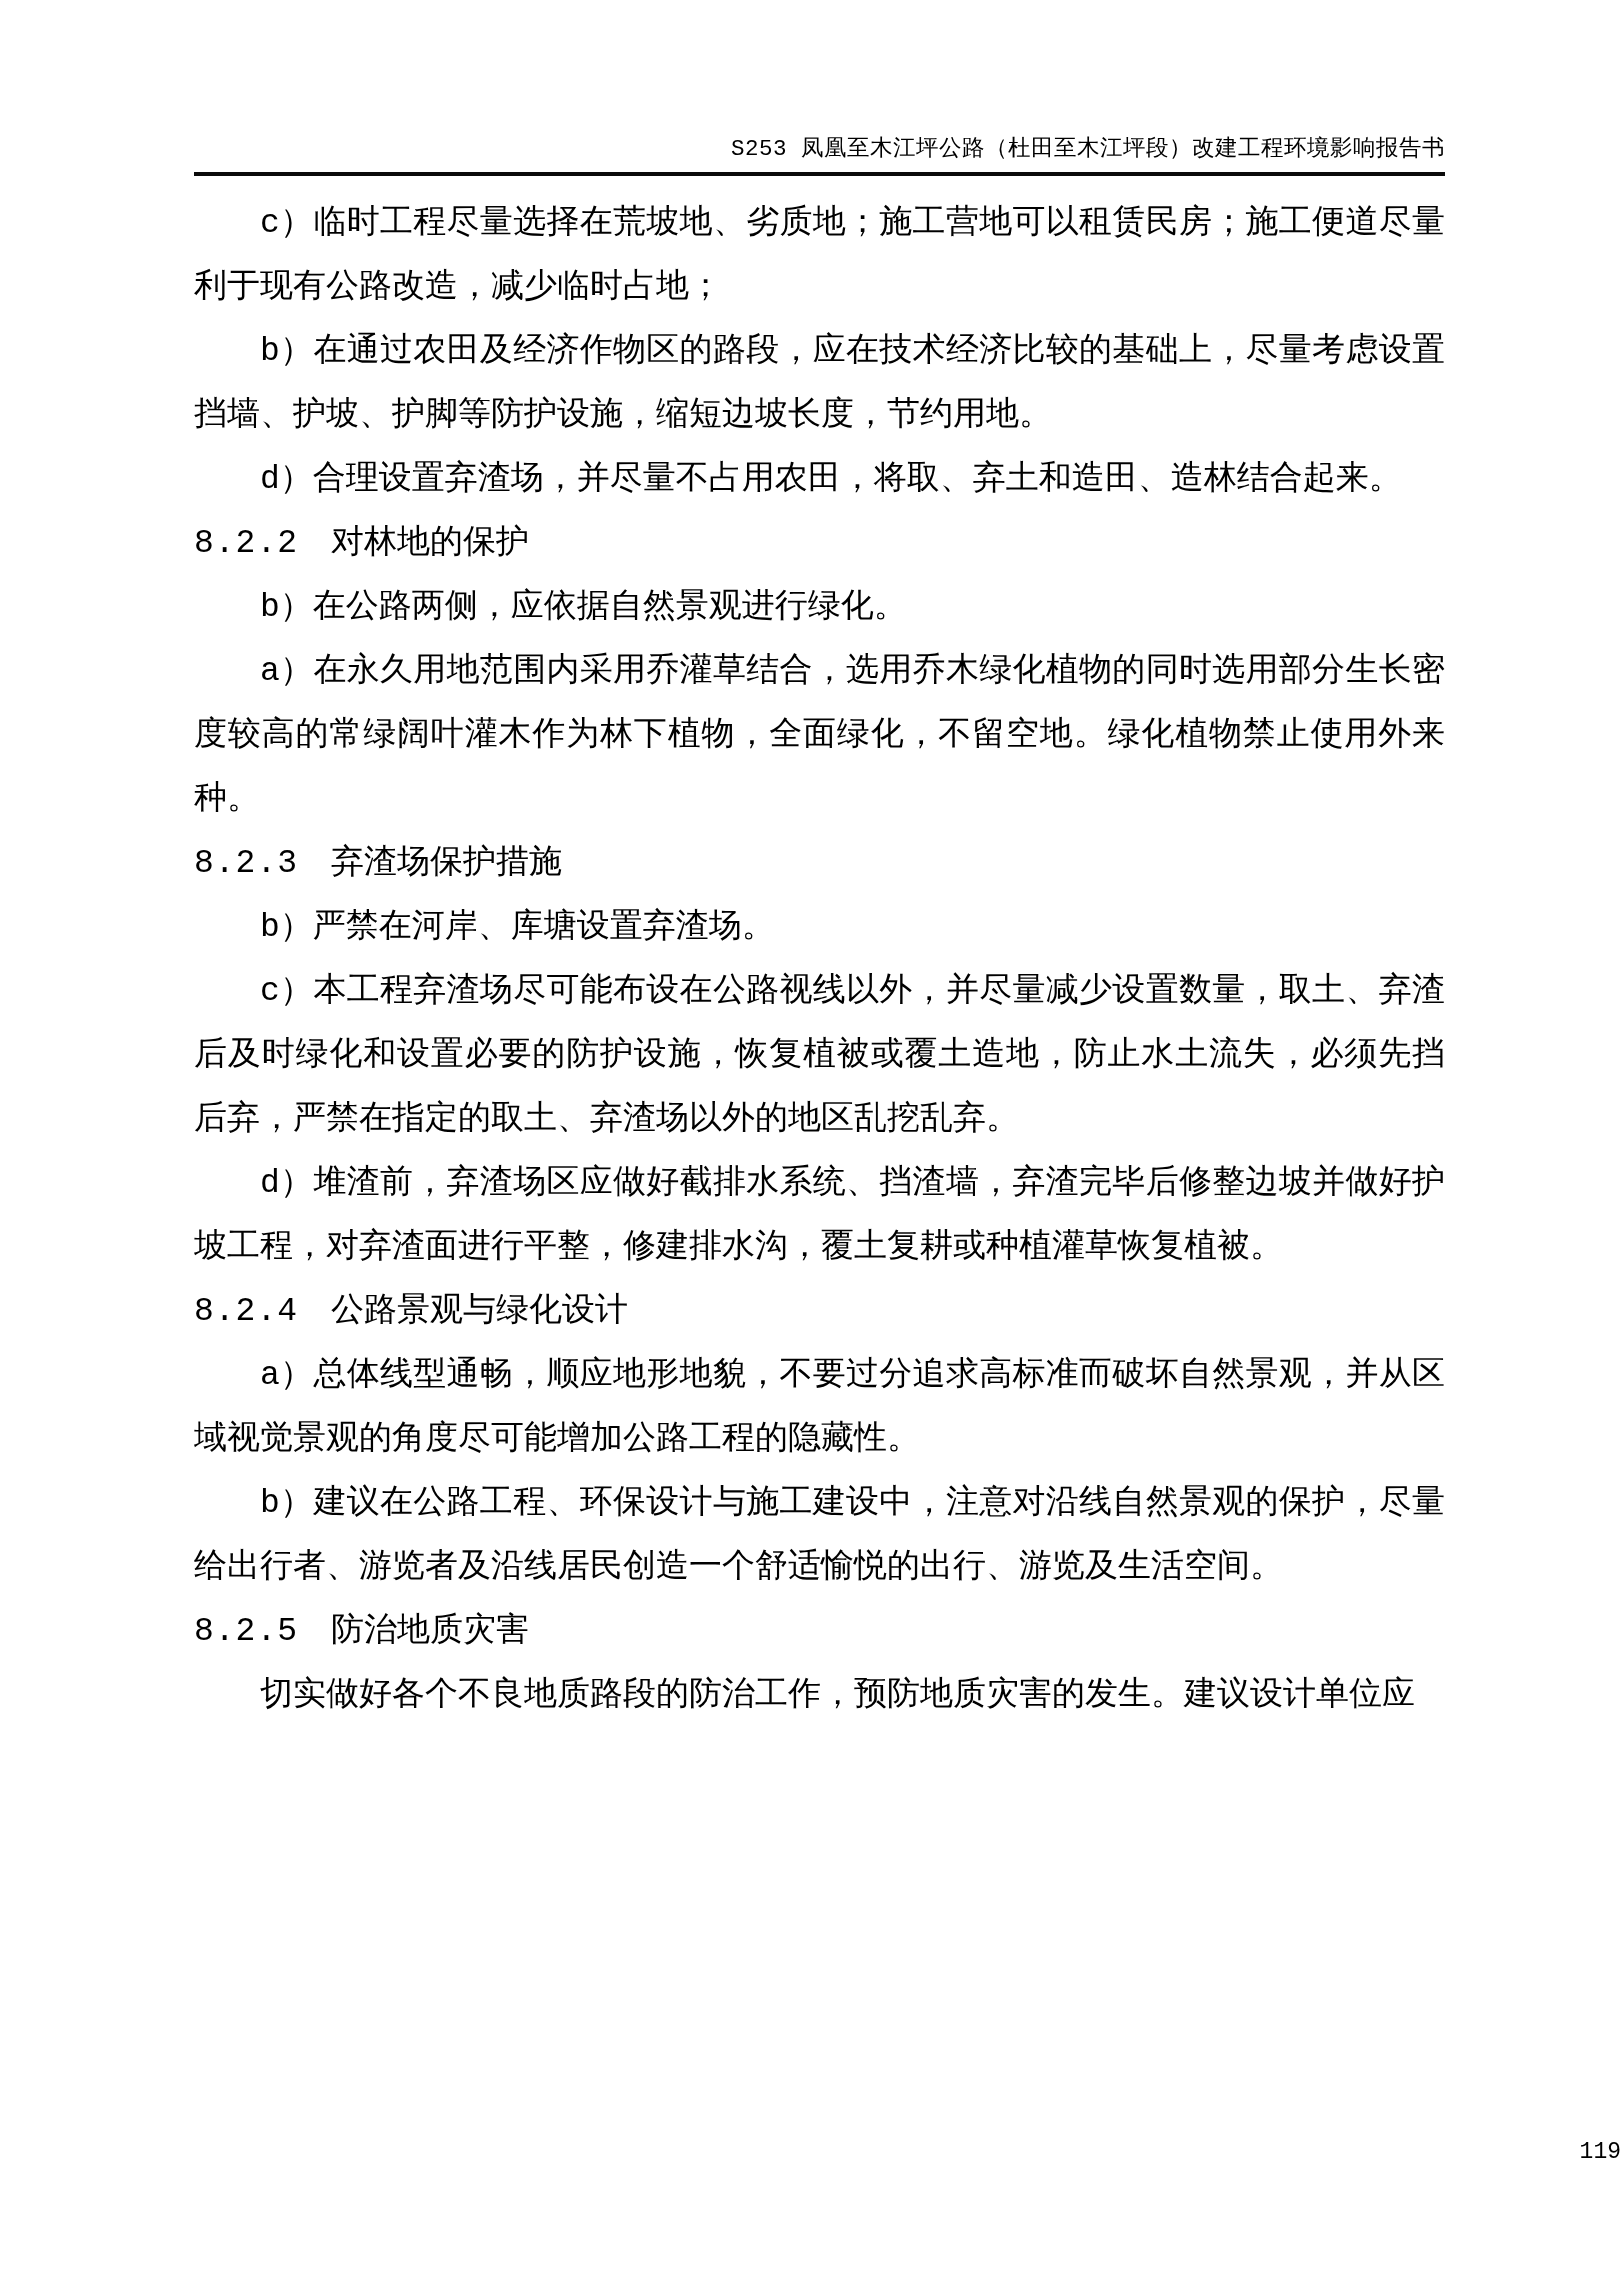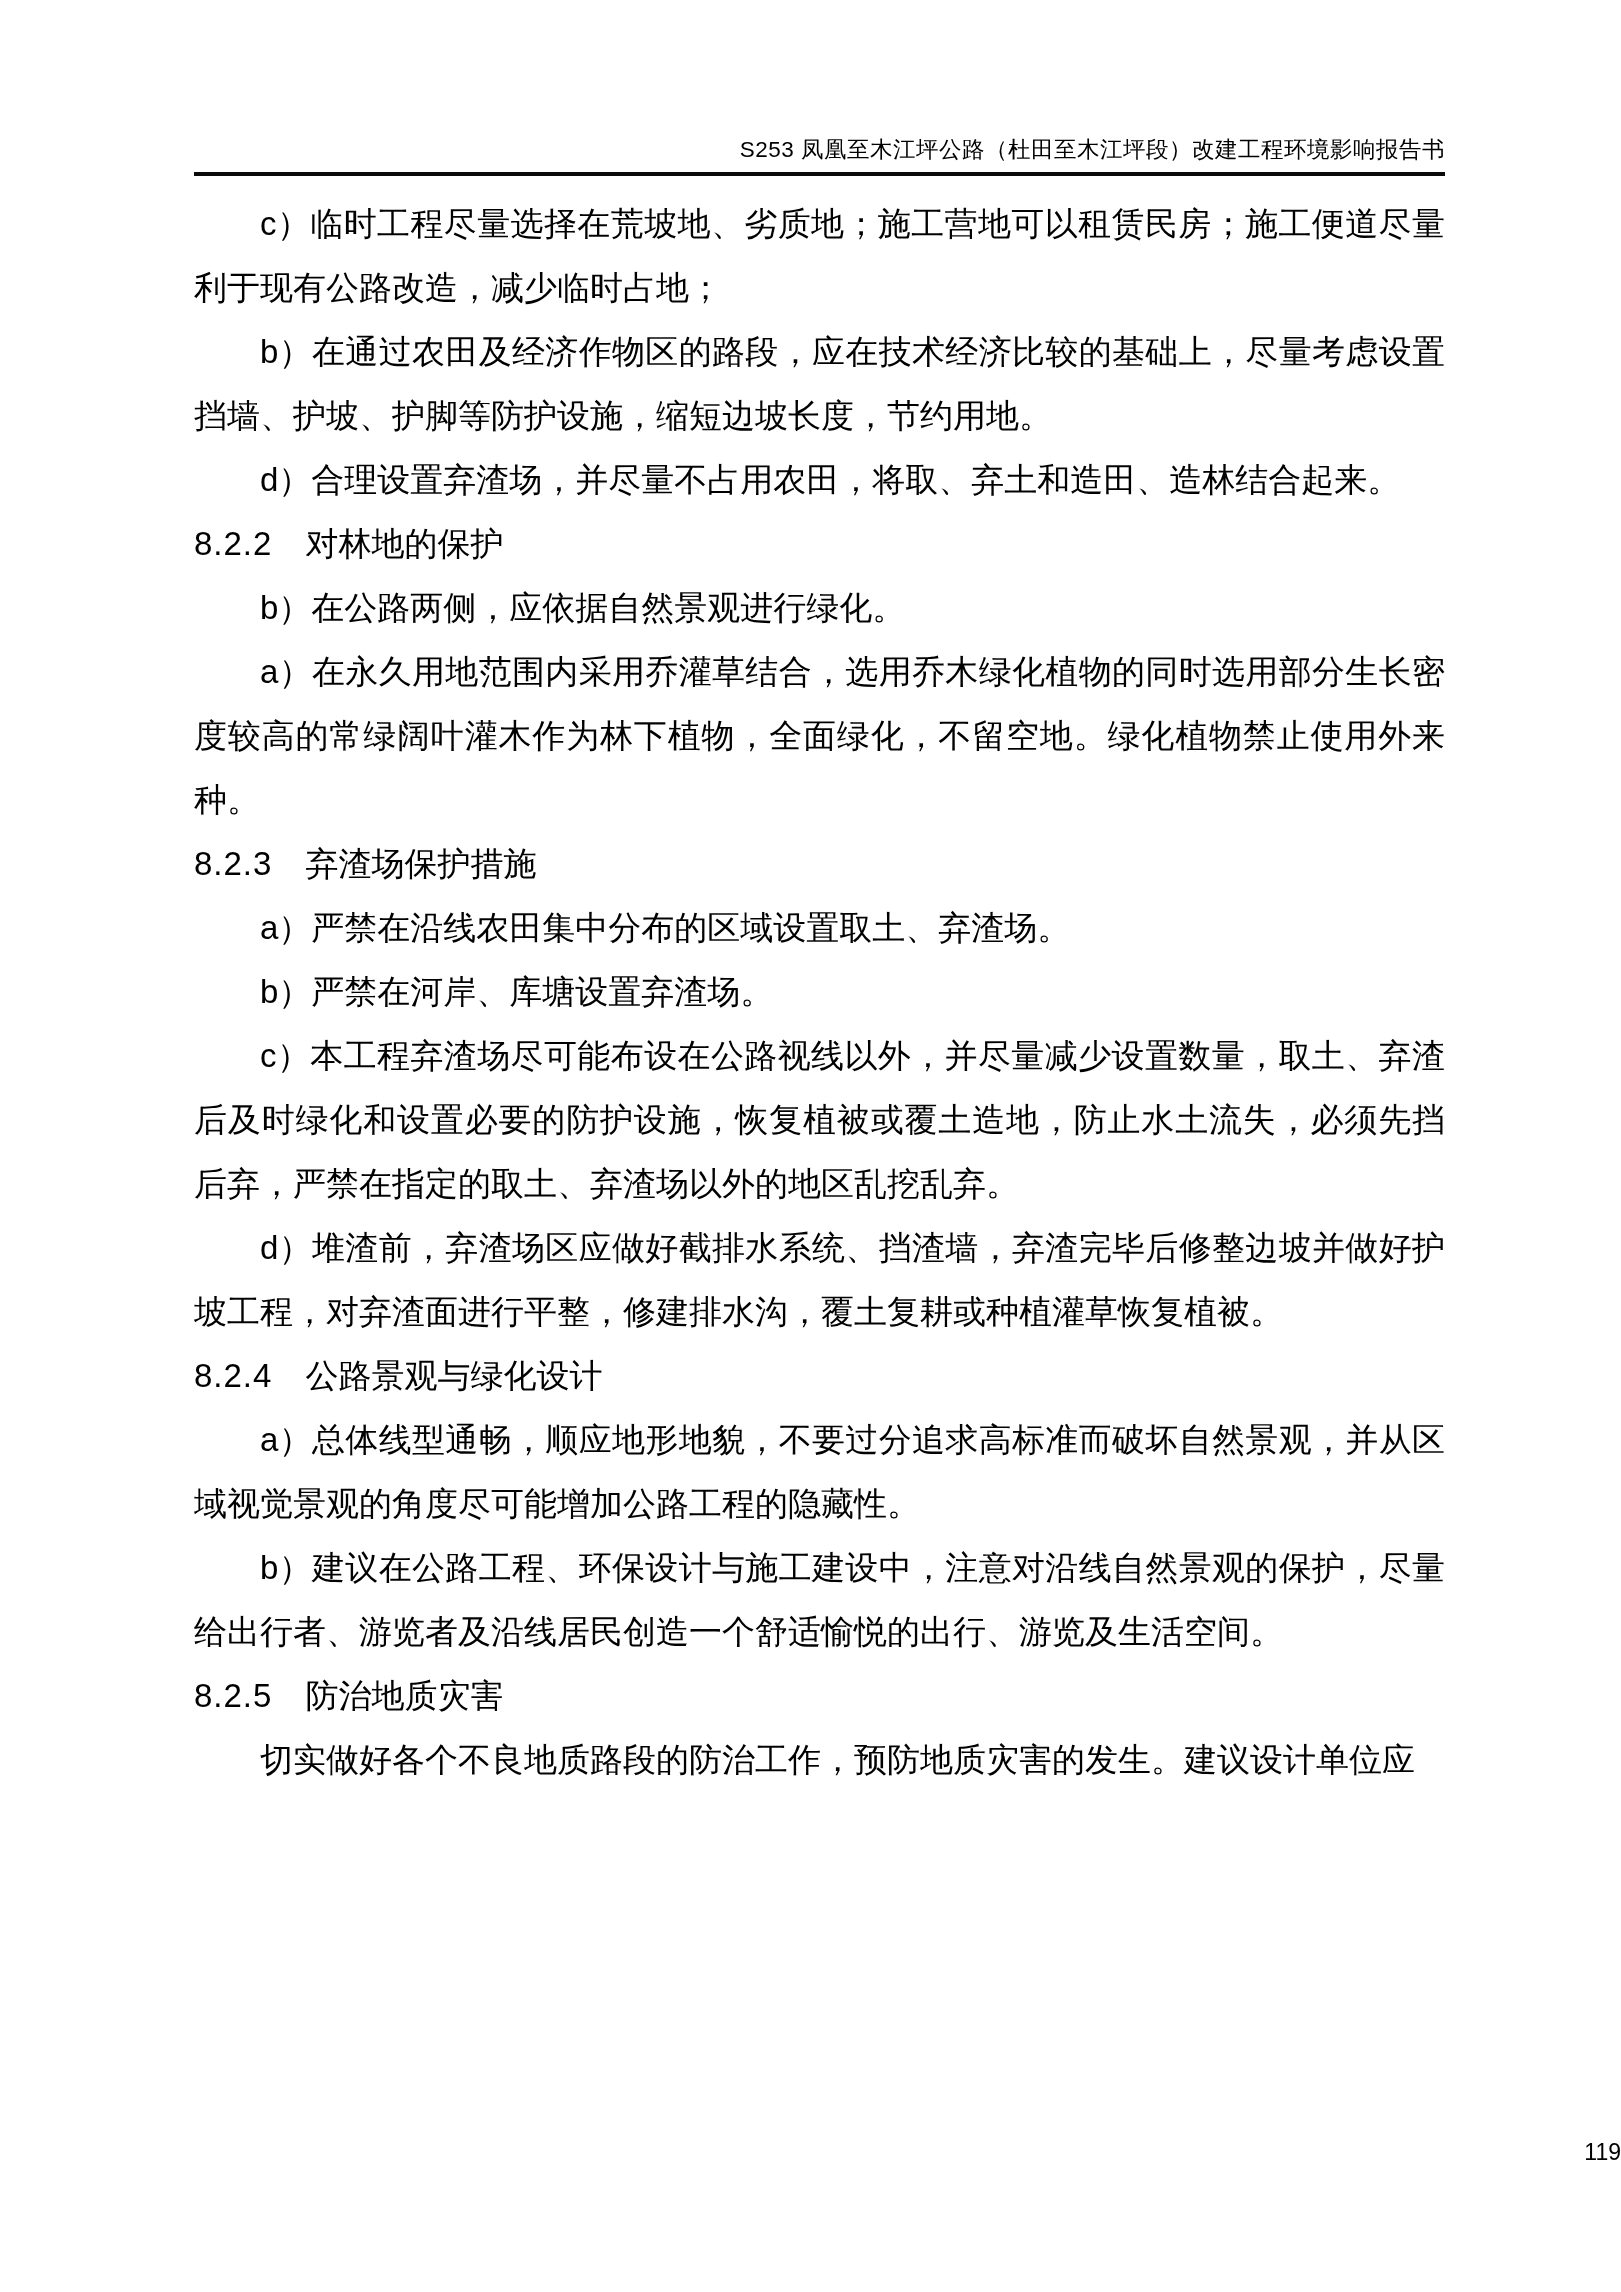--- a/index.html
+++ b/index.html
@@ -6,21 +6,21 @@
     margin: 0;
     padding: 0;
     background: #ffffff;
   }
   .page {
     position: relative;
     width: 1621px;
     height: 2293px;
     background: #ffffff;
     color: #000000;
-    font-family: Liberation Sans, sans-serif;
+    font-family: Liberation Mono, monospace;
     overflow: hidden;
   }
   
   .page-header {
     position: absolute;
     top: 0;
     left: 194px;
     width: 1251px;
     padding-top: 135px;
     text-align: right;
@@ -78,21 +78,20 @@
   </div>
 
   <div class="doc-body">
       <p class="indent">c）临时工程尽量选择在荒坡地、劣质地；施工营地可以租赁民房；施工便道尽量利于现有公路改造，减少临时占地；</p>
       <p class="indent">b）在通过农田及经济作物区的路段，应在技术经济比较的基础上，尽量考虑设置挡墙、护坡、护脚等防护设施，缩短边坡长度，节约用地。</p>
       <p class="indent">d）合理设置弃渣场，并尽量不占用农田，将取、弃土和造田、造林结合起来。</p>
       <p class="heading"><span class="sec-num">8.2.2</span><span>对林地的保护</span></p>
       <p class="indent">b）在公路两侧，应依据自然景观进行绿化。</p>
       <p class="indent">a）在永久用地范围内采用乔灌草结合，选用乔木绿化植物的同时选用部分生长密度较高的常绿阔叶灌木作为林下植物，全面绿化，不留空地。绿化植物禁止使用外来种。</p>
       <p class="heading"><span class="sec-num">8.2.3</span><span>弃渣场保护措施</span></p>
-      <p class="indent">a）严禁在沿线农田集中分布的区域设置取土、弃渣场。</p>
       <p class="indent">b）严禁在河岸、库塘设置弃渣场。</p>
       <p class="indent">c）本工程弃渣场尽可能布设在公路视线以外，并尽量减少设置数量，取土、弃渣后及时绿化和设置必要的防护设施，恢复植被或覆土造地，防止水土流失，必须先挡后弃，严禁在指定的取土、弃渣场以外的地区乱挖乱弃。</p>
       <p class="indent">d）堆渣前，弃渣场区应做好截排水系统、挡渣墙，弃渣完毕后修整边坡并做好护坡工程，对弃渣面进行平整，修建排水沟，覆土复耕或种植灌草恢复植被。</p>
       <p class="heading"><span class="sec-num">8.2.4</span><span>公路景观与绿化设计</span></p>
       <p class="indent">a）总体线型通畅，顺应地形地貌，不要过分追求高标准而破坏自然景观，并从区域视觉景观的角度尽可能增加公路工程的隐藏性。</p>
       <p class="indent">b）建议在公路工程、环保设计与施工建设中，注意对沿线自然景观的保护，尽量给出行者、游览者及沿线居民创造一个舒适愉悦的出行、游览及生活空间。</p>
       <p class="heading"><span class="sec-num">8.2.5</span><span>防治地质灾害</span></p>
       <p class="indent">切实做好各个不良地质路段的防治工作，预防地质灾害的发生。建议设计单位应</p>
     </div>
 

